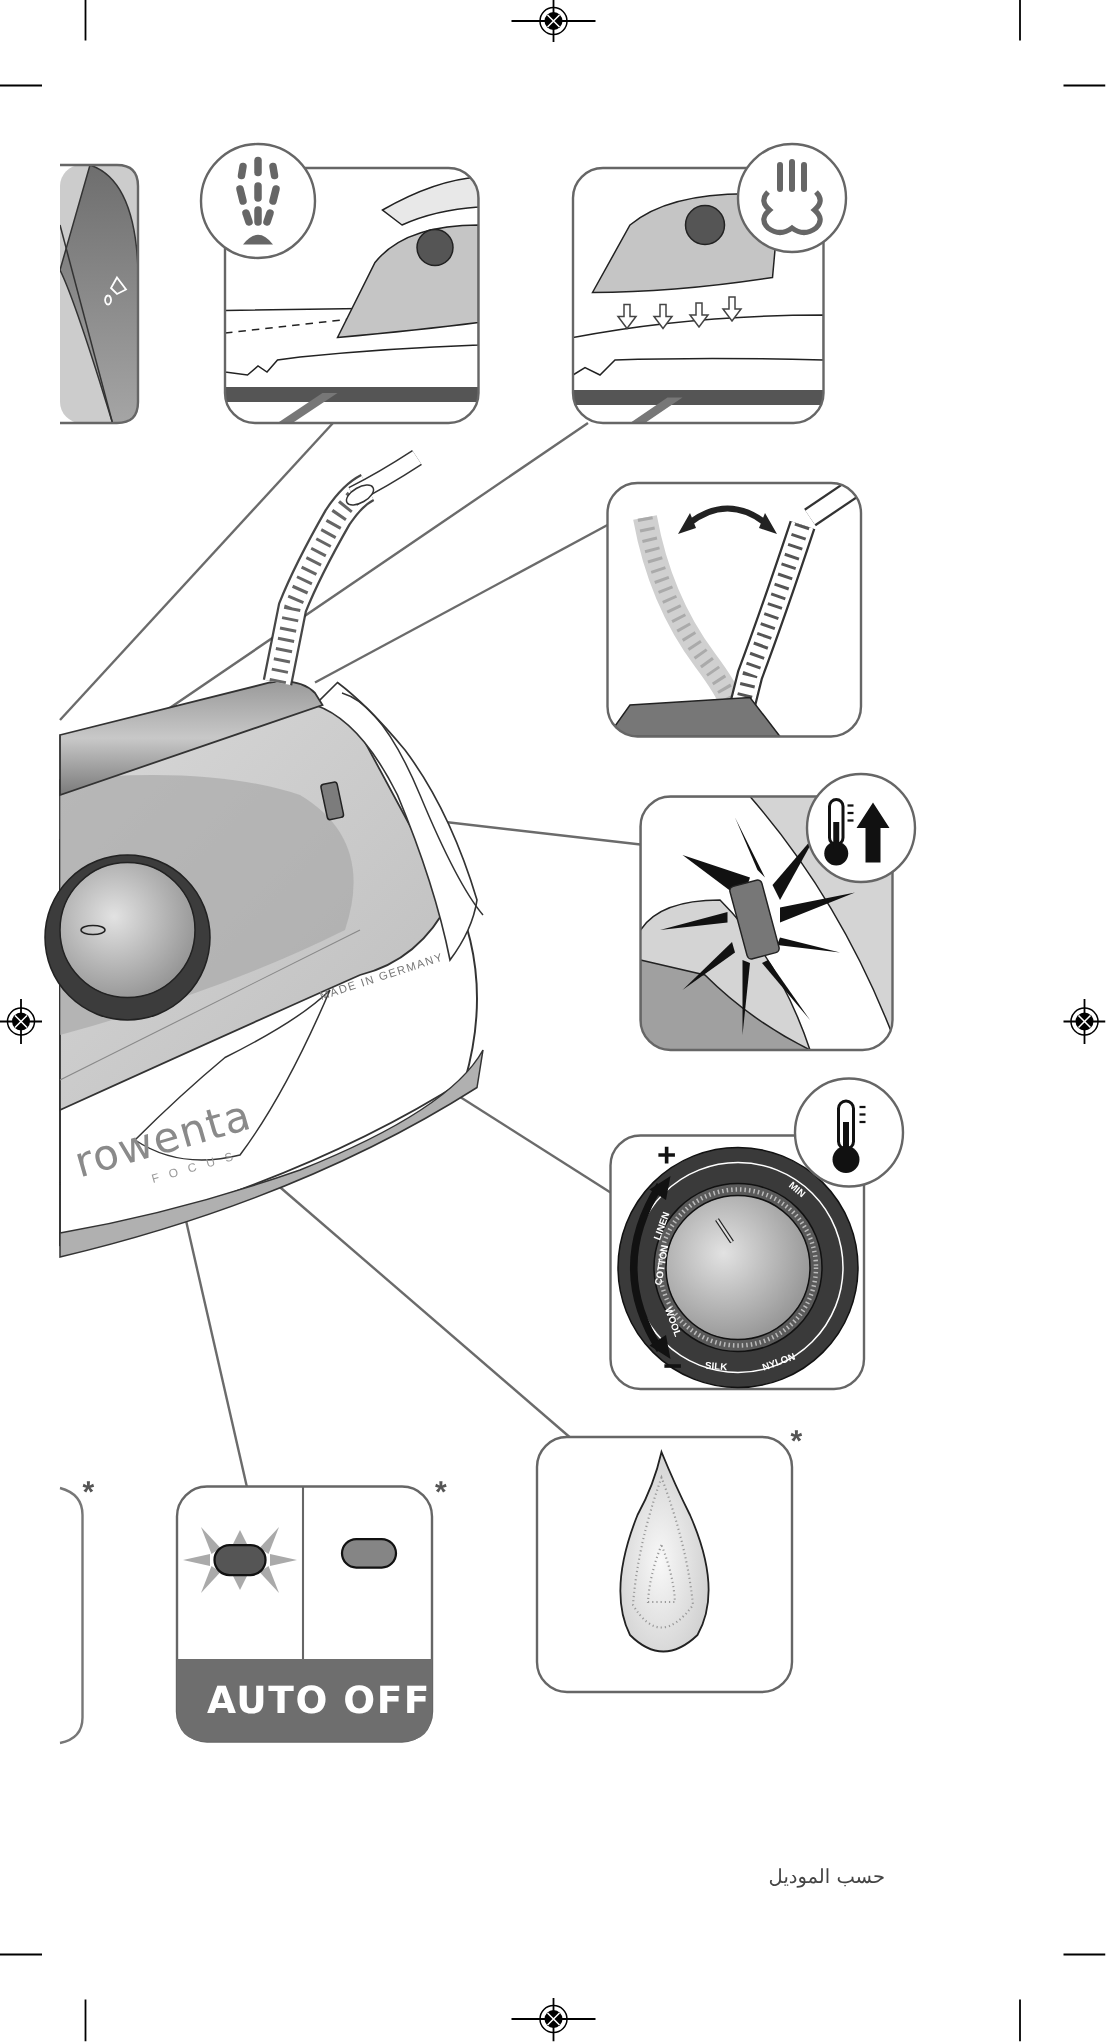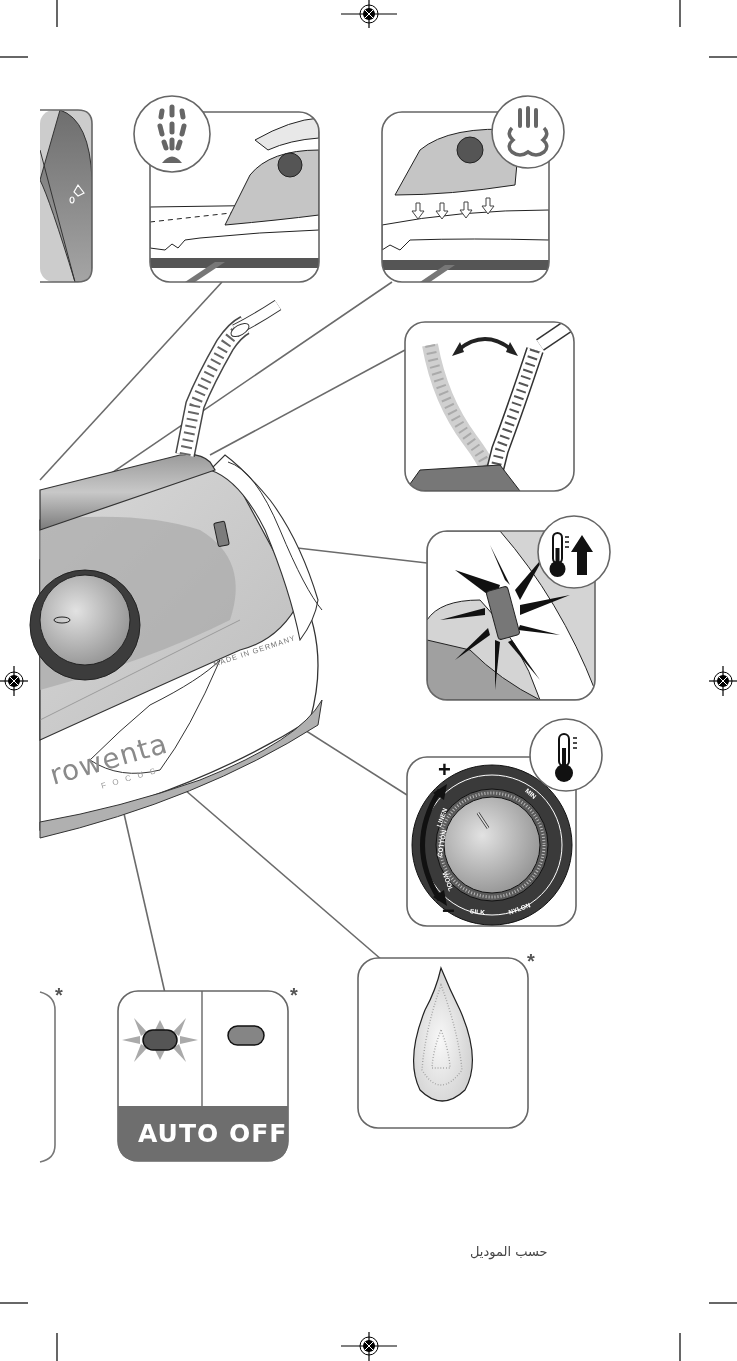--- a/index.html
+++ b/index.html
@@ -1,20 +1,20 @@
 <!DOCTYPE html>
 <html><head>
 <meta charset="utf-8">
 <style>
   html,body{margin:0;padding:0;background:#fff;}
   body{width:737px;height:1361px;position:relative;overflow:hidden;font-family:"Liberation Sans",sans-serif;}
   svg{position:absolute;left:0;top:0;}
   .lbl{position:absolute;}
   .autooff{position:absolute;left:118px;top:1108px;width:170px;height:52px;color:#fff;font-weight:bold;font-size:25px;text-align:left;line-height:52px;letter-spacing:1px;font-family:"DejaVu Sans",sans-serif;margin-left:20px;}
-  .caption{position:absolute;left:470px;top:1244px;width:120px;text-align:left;font-size:13px;color:#444;direction:rtl;font-family:"DejaVu Sans",sans-serif;}
+  .caption{position:absolute;left:470px;top:1244px;width:120px;text-align:right;font-size:13px;color:#444;direction:rtl;font-family:"DejaVu Sans",sans-serif;}
   .made{position:absolute;left:212px;top:660px;font-size:7.5px;color:#777;letter-spacing:1px;transform:rotate(-18deg);transform-origin:left top;}
   .brand{position:absolute;left:46px;top:760px;font-size:28px;color:#8a8a8a;transform:rotate(-16deg);transform-origin:left top;font-family:"DejaVu Sans",sans-serif;letter-spacing:1px;}
   .brandsub{position:absolute;left:100px;top:782px;font-size:8px;color:#999;letter-spacing:7px;transform:rotate(-16deg);transform-origin:left top;}
   .star{position:absolute;font-size:20px;font-weight:bold;color:#555;}
   .dial-text{position:absolute;font-size:6.5px;color:#fff;font-weight:bold;}
 </style>
 </head>
 <body>
 
 <svg width="737" height="1361" viewBox="0 0 737 1361">

